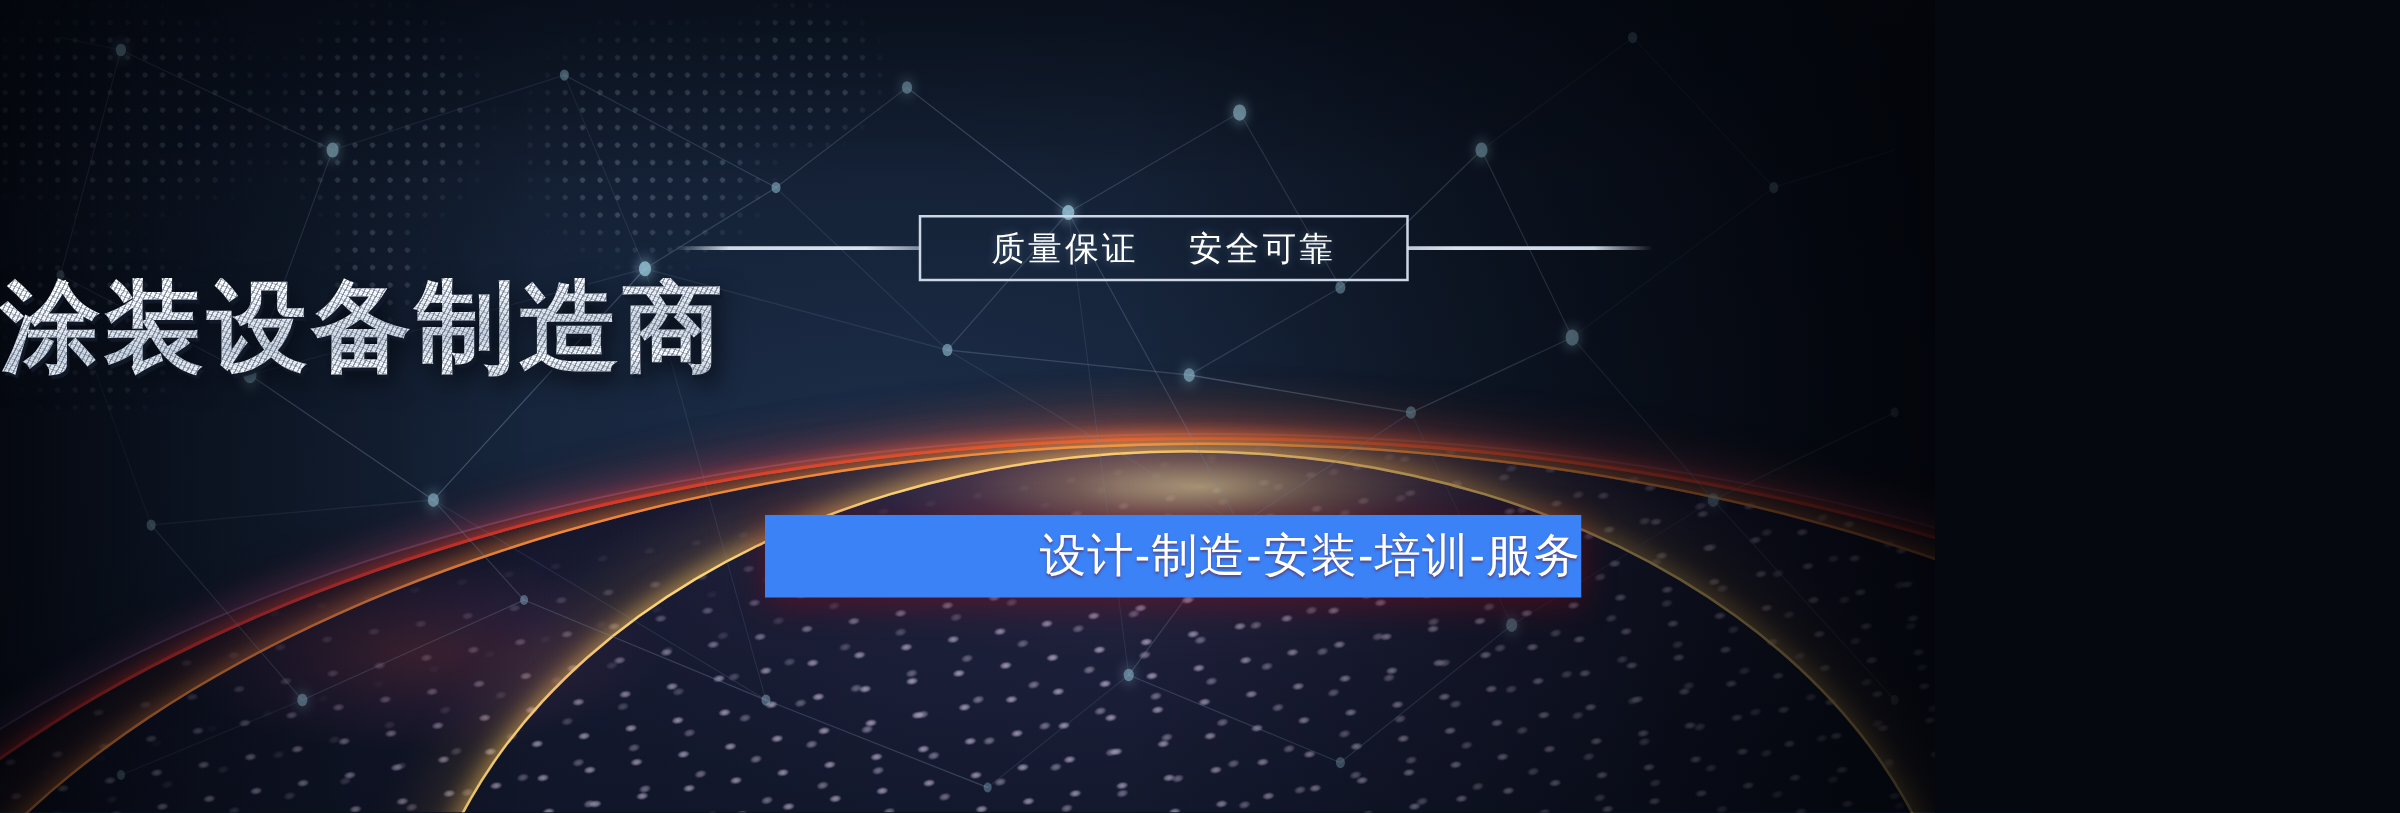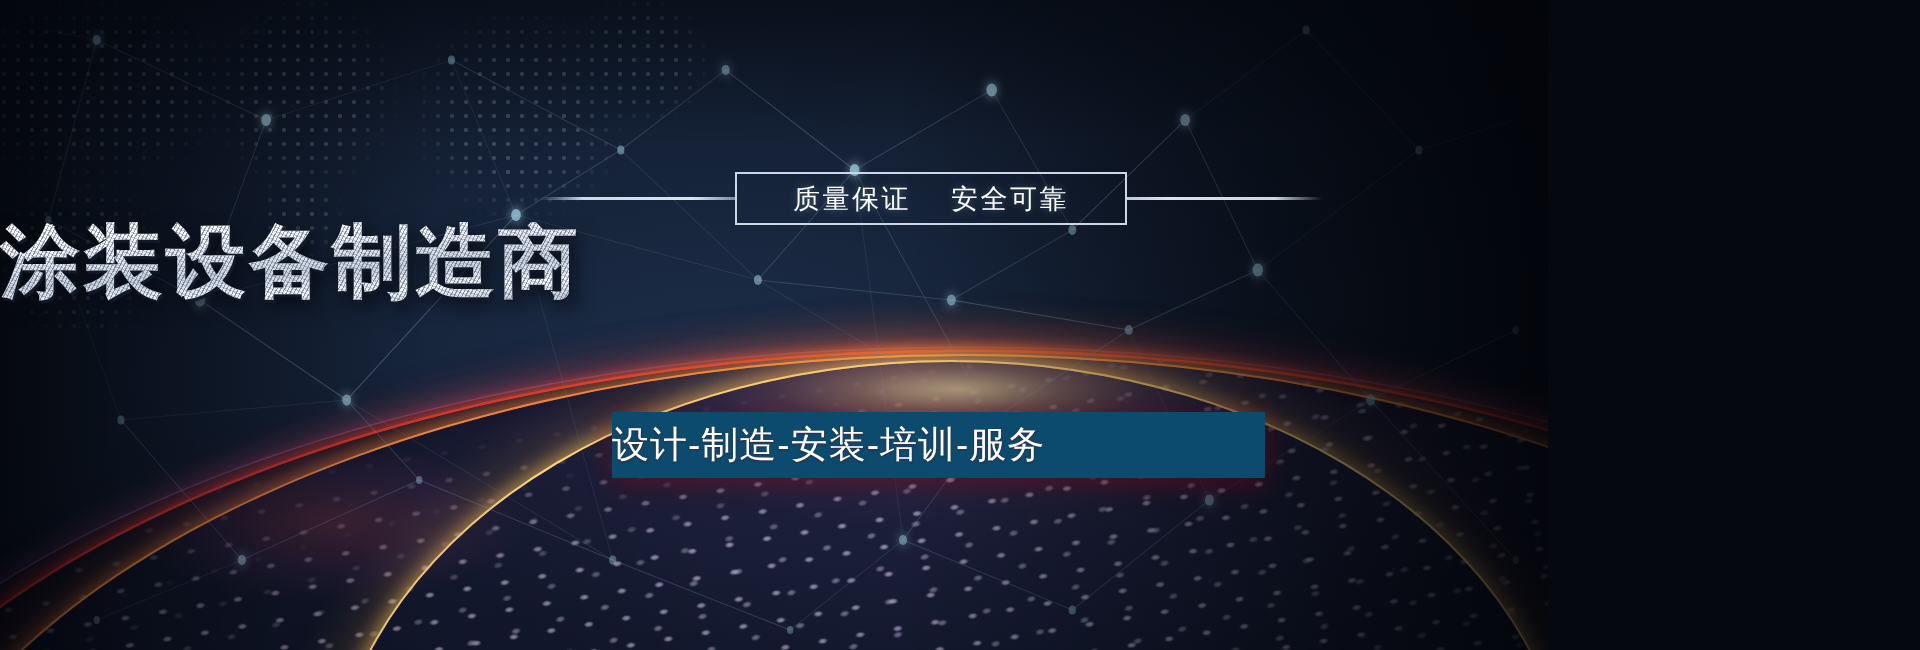--- a/index.html
+++ b/index.html
@@ -185,22 +185,22 @@
       linear-gradient(177deg,#ffffff 0%,#f2f5fa 16%,#c9d3e0 37%,#f6f9fd 49%,#aeb9c9 62%,#e5ebf3 79%,#9aa6b8 100%);
     -webkit-background-clip:text;background-clip:text;
     -webkit-text-fill-color:transparent;
     filter:drop-shadow(2px 3px 0px rgba(18,26,42,.95)) drop-shadow(4px 6px 9px rgba(6,10,20,.85));
     white-space:nowrap;
   }
 
   
   .ribbon{
     position:absolute;left:612px;top:412px;width:653px;height:66px;
-    background:#0c4a6e;
-    display:flex;align-items:center;justify-content:flex-start;
+    background:#3b82f6;
+    display:flex;align-items:center;justify-content:flex-end;
     box-shadow:0 5px 26px rgba(150,8,22,.42);
   }
   .ribbon-text{
     color:#fff;font-size:37px;letter-spacing:1px;white-space:nowrap;
     font-weight:400;
     text-shadow:0 1px 2px rgba(110,4,14,.5);
   }
 </style>
 </head>
 <body>

